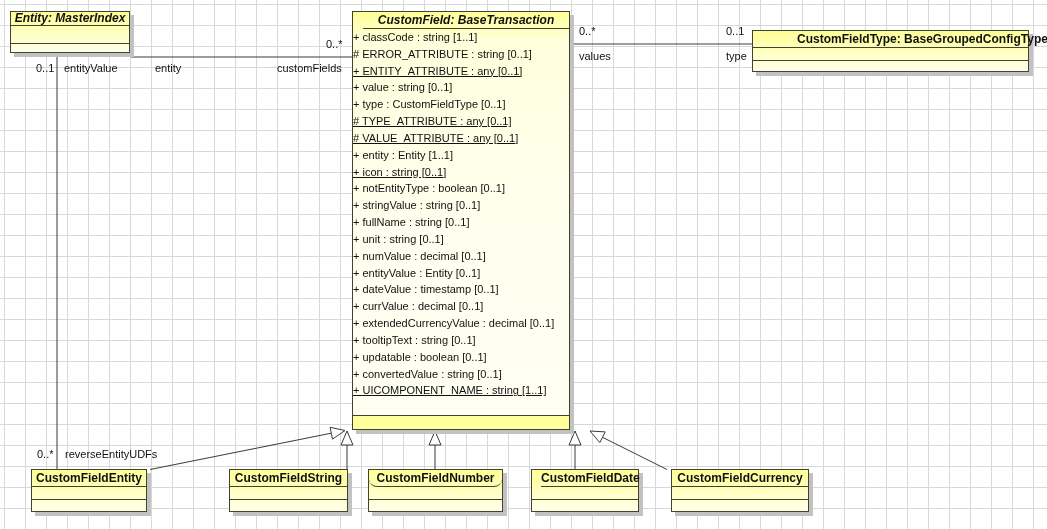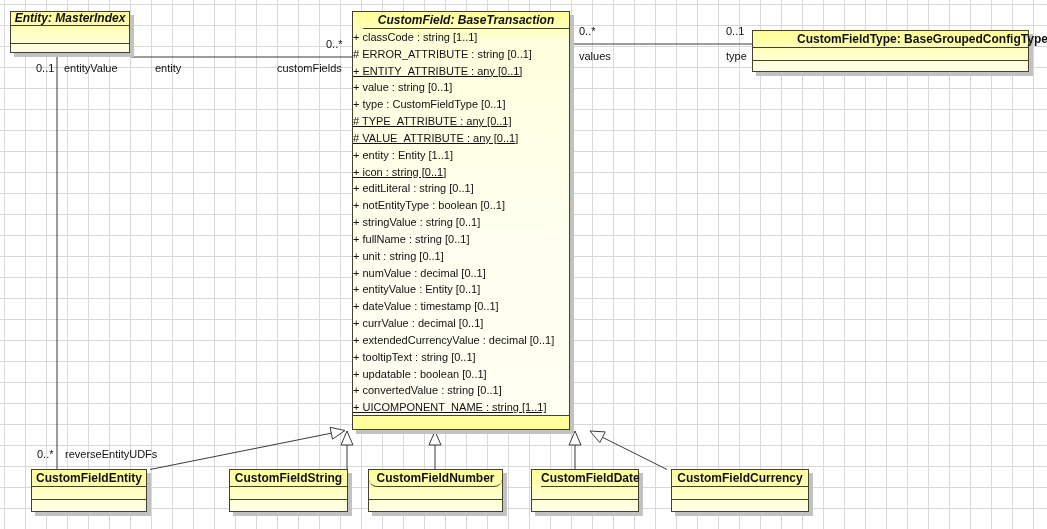--- a/index.html
+++ b/index.html
@@ -94,21 +94,20 @@
     <div class="compartment attrs" style="height:387px;">
         <div class="attr">+ classCode : string [1..1]</div>
         <div class="attr"># ERROR_ATTRIBUTE : string [0..1]</div>
         <div class="attr static">+ ENTITY_ATTRIBUTE : any [0..1]</div>
         <div class="attr">+ value : string [0..1]</div>
         <div class="attr">+ type : CustomFieldType [0..1]</div>
         <div class="attr static"># TYPE_ATTRIBUTE : any [0..1]</div>
         <div class="attr static"># VALUE_ATTRIBUTE : any [0..1]</div>
         <div class="attr">+ entity : Entity [1..1]</div>
         <div class="attr static">+ icon : string [0..1]</div>
-        <div class="attr">+ editLiteral : string [0..1]</div>
         <div class="attr">+ notEntityType : boolean [0..1]</div>
         <div class="attr">+ stringValue : string [0..1]</div>
         <div class="attr">+ fullName : string [0..1]</div>
         <div class="attr">+ unit : string [0..1]</div>
         <div class="attr">+ numValue : decimal [0..1]</div>
         <div class="attr">+ entityValue : Entity [0..1]</div>
         <div class="attr">+ dateValue : timestamp [0..1]</div>
         <div class="attr">+ currValue : decimal [0..1]</div>
         <div class="attr">+ extendedCurrencyValue : decimal [0..1]</div>
         <div class="attr">+ tooltipText : string [0..1]</div>

